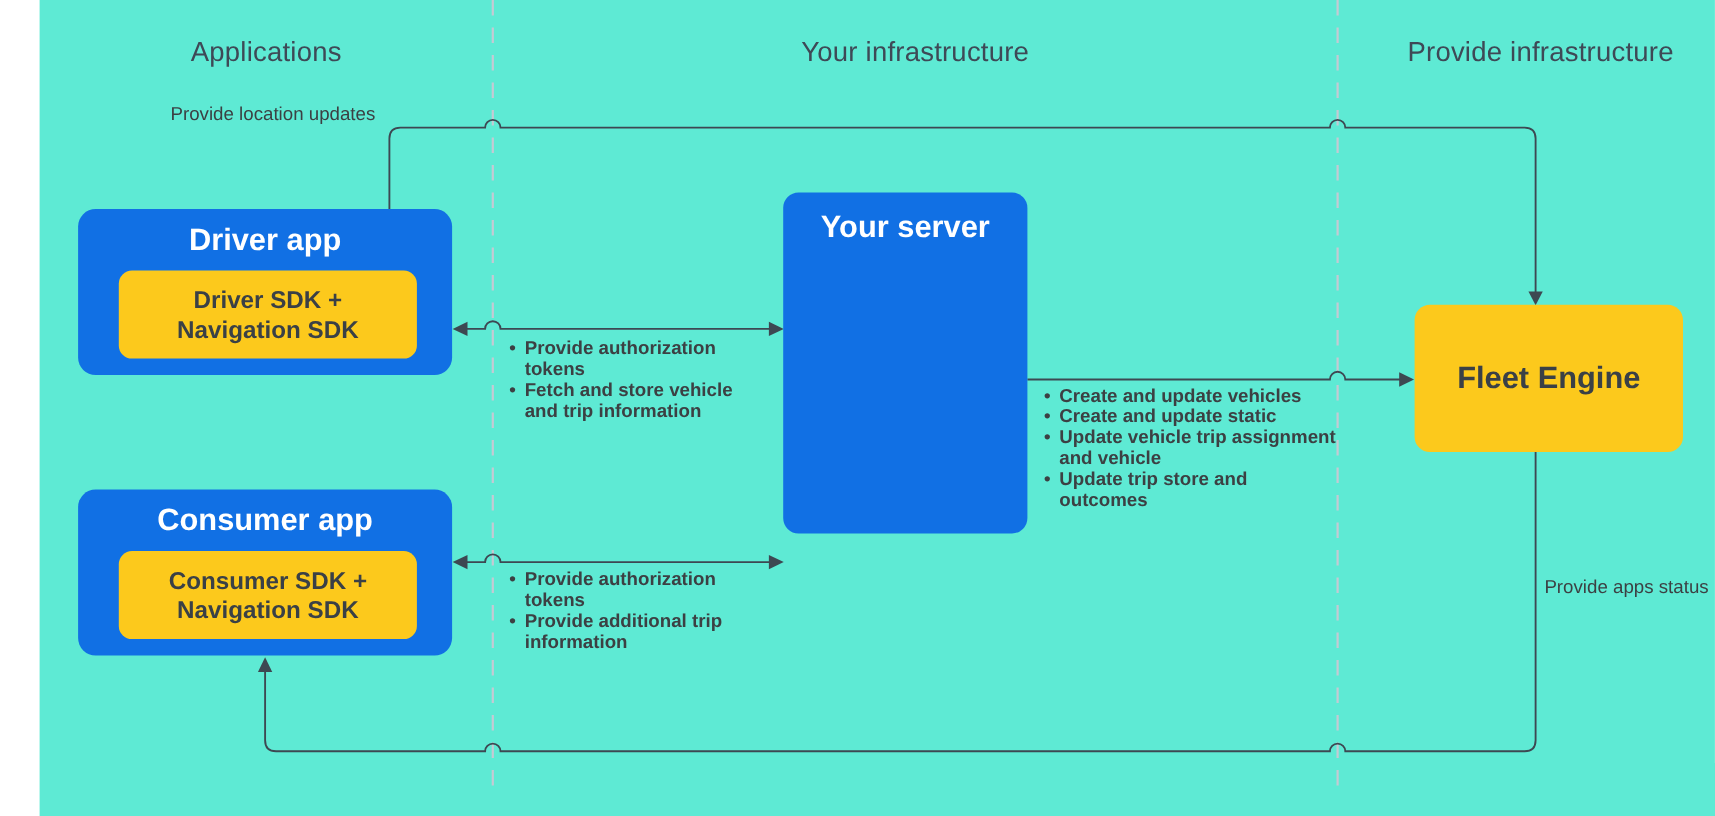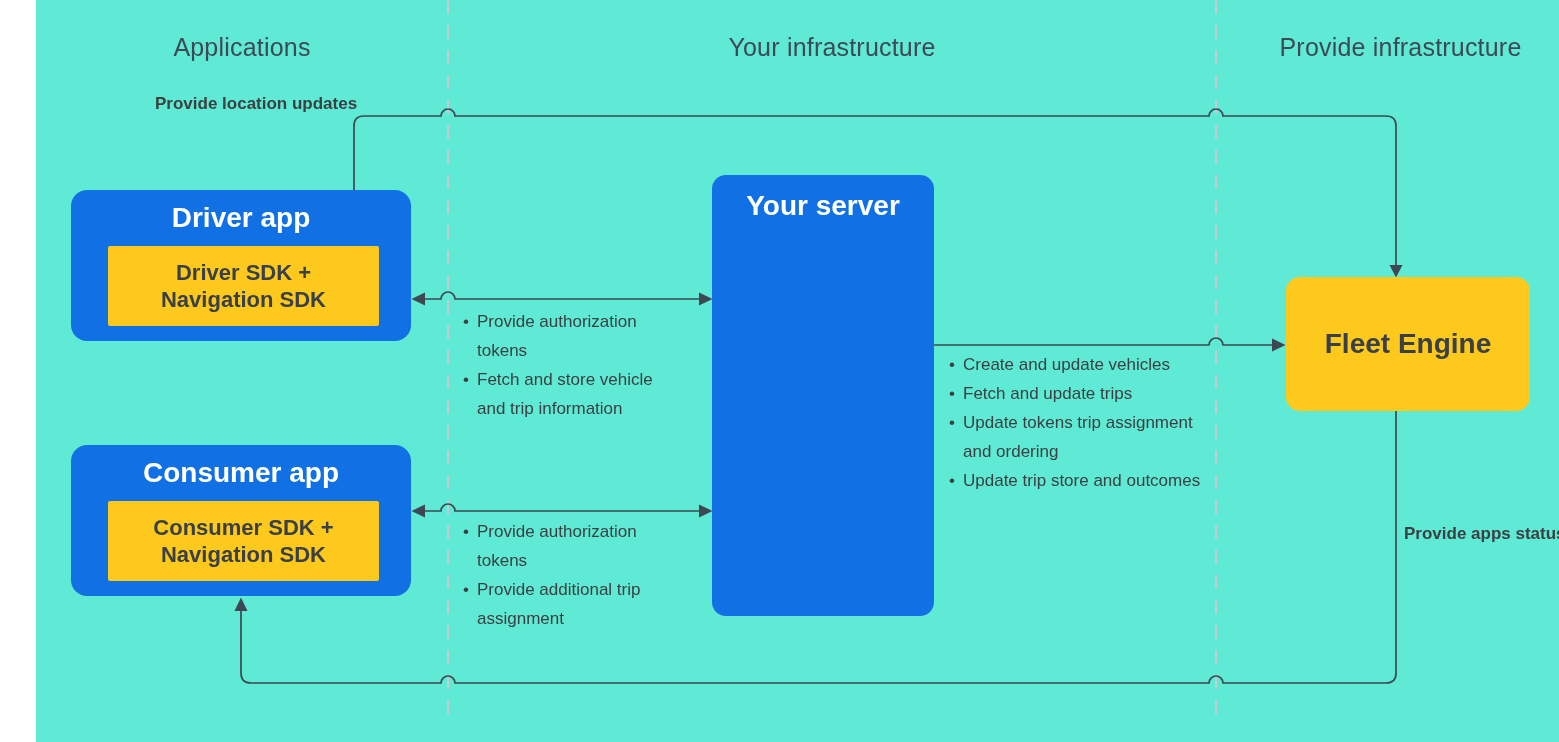--- a/index.html
+++ b/index.html
@@ -40,29 +40,29 @@
   .node .node-title {
     display: block;
     text-align: center;
     color: #ffffff;
     font-weight: 700;
     font-size: 28px;
     padding-top: 12px;
   }
   .node-driver   { left: 35px;  top: 190px; width: 340px; height: 151px; }
   .node-consumer { left: 35px;  top: 445px; width: 340px; height: 151px; }
-  .node-server   { left: 676px; top: 175px; width: 222px; height: 441px; border-radius: 14px; }
+  .node-server   { left: 676px; top: 175px; width: 222px; height: 310px; border-radius: 14px; }
   .node-server .node-title { padding-top: 15px; }
 
   .sdk-box {
     position: absolute;
     left: 37px; top: 56px;
     width: 271px; height: 80px;
     background: #FCC91C;
-    border-radius: 2px;
+    border-radius: 12px;
     display: flex;
     align-items: center;
     justify-content: center;
     text-align: center;
     font-weight: 700;
     font-size: 22px;
     line-height: 1.25;
     color: #3A4046;
     padding: 16px 14px;
   }
@@ -75,34 +75,34 @@
     display: flex;
     align-items: center;
     justify-content: center;
     font-weight: 700;
     font-size: 28px;
     color: #3A4046;
   }
 
   .edge-label {
     position: absolute;
-    font-weight: 700;
+    font-weight: 400;
     font-size: 17px;
     color: #3C4043;
     white-space: nowrap;
   }
   .label-location { left: 119px; top: 94px; }
   .label-tripstatus { left: 1368px; top: 524px; }
 
   ul.bullets {
     position: absolute;
     list-style: none;
-    font-weight: 400;
+    font-weight: 700;
     font-size: 17px;
-    line-height: 29px;
+    line-height: 19px;
     color: #3C4043;
   }
   ul.bullets li { position: relative; padding-left: 14px; }
   ul.bullets li::before { content: "\2022"; position: absolute; left: 0; }
   .bullets-driver-server   { left: 427px; top: 307px; width: 216px; }
   .bullets-consumer-server { left: 427px; top: 517px; width: 206px; }
   .bullets-server-fleet    { left: 913px; top: 350px; width: 268px; }
 </style>
 </head>
 <body>
@@ -154,22 +154,22 @@
 
   <div class="edge-label label-location">Provide location updates</div>
   <div class="edge-label label-tripstatus">Provide apps status</div>
 
   <ul class="bullets bullets-driver-server">
       <li>Provide authorization tokens</li>
       <li>Fetch and store vehicle and trip information</li>
     </ul>
   <ul class="bullets bullets-consumer-server">
       <li>Provide authorization tokens</li>
-      <li>Provide additional trip assignment</li>
+      <li>Provide additional trip information</li>
     </ul>
   <ul class="bullets bullets-server-fleet">
       <li>Create and update vehicles</li>
-      <li>Fetch and update trips</li>
-      <li>Update tokens trip assignment and ordering</li>
+      <li>Create and update static</li>
+      <li>Update vehicle trip assignment and vehicle</li>
       <li>Update trip store and outcomes</li>
     </ul>
 
 </div>
 
 </body></html>

